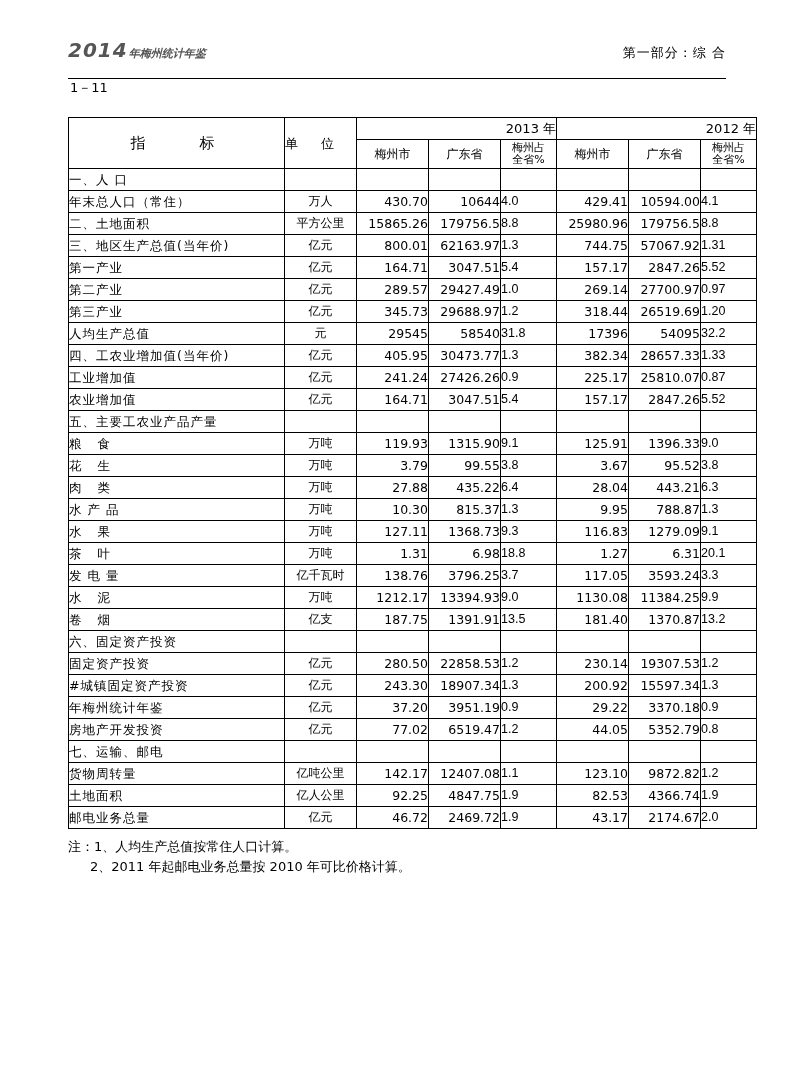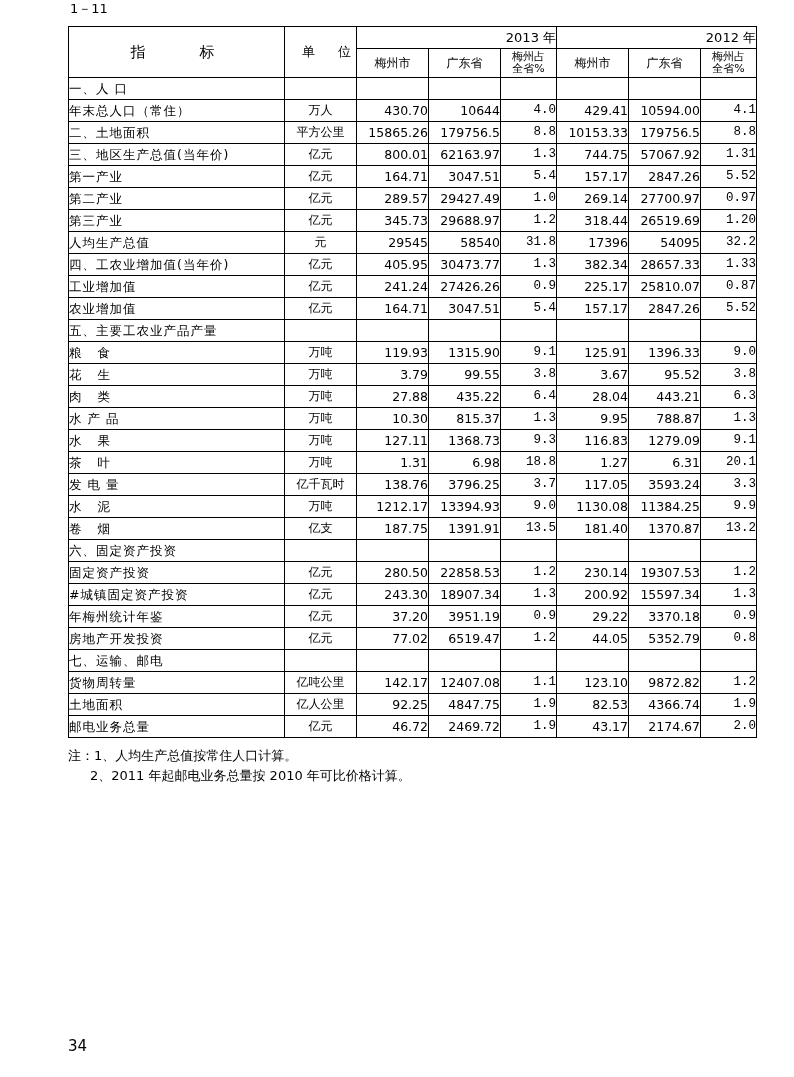--- a/index.html
+++ b/index.html
@@ -62,21 +62,21 @@
     font-family: "DejaVu Sans", sans-serif;
     font-weight: bold;
     font-size: 25px;
     letter-spacing: 2px;
     margin-top: 28px;
     margin-bottom: 20px;
   }
   .table-no {
     font-family: "DejaVu Sans", sans-serif;
     font-size: 13px;
-    margin-bottom: 8px;
+    margin-bottom: 20px;
     margin-left: 2px;
   }
   
   table.stat {
     border-collapse: collapse;
     width: 100%;
     font-size: 12px;
     table-layout: fixed;
   }
   table.stat td, table.stat th {
@@ -117,43 +117,42 @@
     font-size: 12px;
     text-align: center;
   }
   td.num {
     font-family: "DejaVu Sans", sans-serif;
     font-size: 12.5px;
     text-align: right;
     padding-right: 5px;
   }
   td.pct {
-    font-family: Liberation Mono, monospace;
+    font-family: Liberation Sans, sans-serif;
     font-size: 12.5px;
-    text-align: right;
     padding-right: 7px;
   }
   .ind-l0 { padding-left: 8px; letter-spacing: 1px; }
   .ind-l1 { padding-left: 34px; letter-spacing: 1px; }
   .ind-l2 { padding-left: 58px; letter-spacing: 1px; }
   .ind-l1w { padding-left: 34px; letter-spacing: 6px; }
 
   
   .hdr-ind {
     text-align: center;
     letter-spacing: 8px;
     padding-left: 8px;
     font-family: "DejaVu Sans", sans-serif;
     font-size: 15px;
   }
   .hdr-unit {
-    text-align: right;
+    text-align: left;
     letter-spacing: 5px;
     padding-left: 5px;
-    font-family: Liberation Mono, monospace;
+    font-family: Liberation Serif, serif;
     font-size: 13px;
   }
   
   .notes {
     margin-top: 8px;
     font-family: "DejaVu Sans", sans-serif;
     font-size: 13px;
     line-height: 20px;
   }
   .notes .n2 { padding-left: 22px; }
@@ -163,20 +162,24 @@
     bottom: 22px;
     font-family: "DejaVu Sans", sans-serif;
     font-size: 15px;
   }
 </style>
 </head>
 <body>
 
 <div class="page">
 
+  <div class="header">
+    <div class="header-logo"><span>2014</span><span class="logo-sub">年梅州统计年鉴</span></div>
+    <div class="header-right">第一部分：综 合</div>
+  </div>
 
 
   <div class="table-no">1－11</div>
 
   <table class="stat">
     <colgroup>
       <col class="col-ind">
         <col class="col-unit">
       <col class="col-v">
         <col class="col-v">
@@ -227,21 +230,21 @@
           <td class="num">429.41</td>
           <td class="num">10594.00</td>
           <td class="pct">4.1</td>
         </tr>
         <tr>
           <td class="ind ind-l0">二、土地面积</td>
           <td class="unit">平方公里</td>
           <td class="num">15865.26</td>
           <td class="num">179756.5</td>
           <td class="pct">8.8</td>
-          <td class="num">10153.33</td>
+          <td class="num">25980.96</td>
           <td class="num">179756.5</td>
           <td class="pct">8.8</td>
         </tr>
         <tr>
           <td class="ind ind-l0">三、地区生产总值(当年价)</td>
           <td class="unit">亿元</td>
           <td class="num">800.01</td>
           <td class="num">62163.97</td>
           <td class="pct">1.3</td>
           <td class="num">744.75</td>

